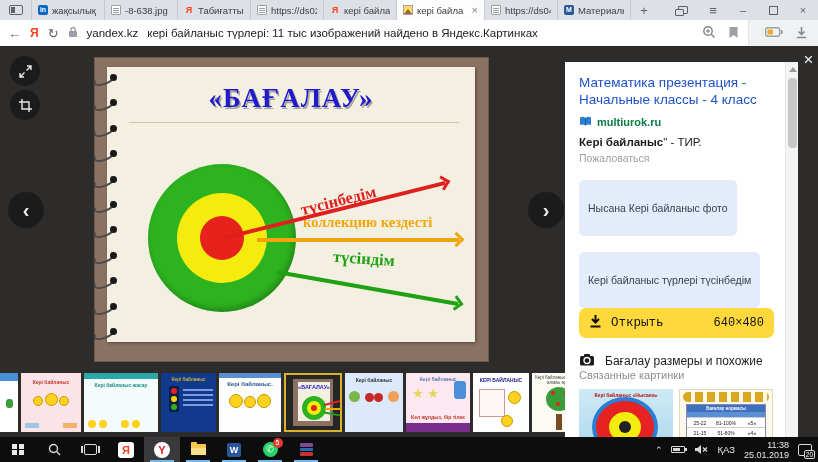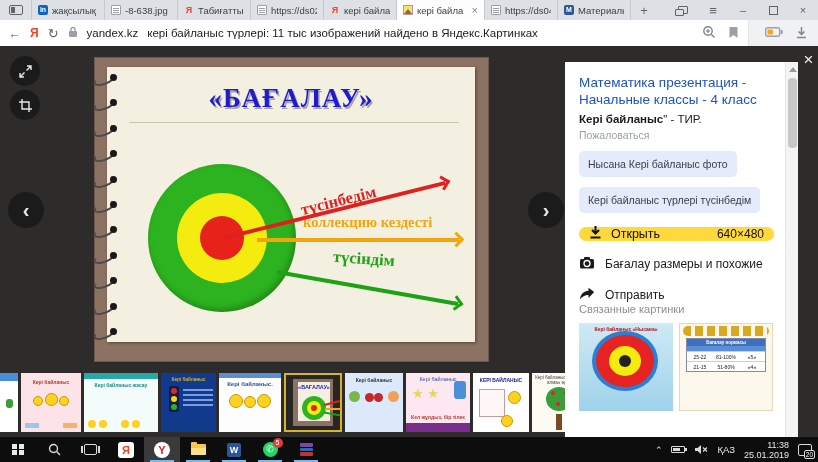--- a/index.html
+++ b/index.html
@@ -86,22 +86,22 @@
   .mini-target::after { content:''; position:absolute; left:9px; top:9px; width:6px; height:6px; border-radius:50%; background:#e6221a;}
 
   
   .panel { position:absolute; left:565px; top:16px; width:233px; height:391px; background:#fff; z-index:5; padding:12px 24px 0 14px; overflow:hidden;}
   .panel-title { color:#1d52c8; font-size:13.5px; line-height:17px; cursor:pointer;}
   .site-row { margin-top:5px; display:flex; align-items:center; gap:5px; }
   .site-name { color:#0a7d46; font-weight:bold; font-size:11px; }
   .caption { margin-top:5px; font-size:11.5px; color:#1b1b1b;}
   .caption b { font-weight:bold; }
   .report { margin-top:4px; font-size:10.5px; color:#9aa0a6; cursor:pointer;}
-  .chip { display:inline-block; margin-top:10px; background:#e4ebfa; color:#39414f; font-size:10.5px; padding:7px 9px; border-radius:5px; cursor:pointer; white-space:nowrap;}
-  .open-btn { margin-top:14px; background:#ffd93b; border-radius:7px; height:14px; display:flex; align-items:center; padding:0 10px; gap:9px; cursor:pointer;}
+  .chip { display:inline-block; margin-top:16px; background:#e4ebfa; color:#39414f; font-size:10.5px; padding:22px 9px; border-radius:5px; cursor:pointer; white-space:nowrap;}
+  .open-btn { background:#ffd93b; border-radius:7px; height:30px; display:flex; align-items:center; padding:0 10px; gap:9px; cursor:pointer;font-family:Liberation Mono, monospace;}
   .open-label { font-size:12.5px; color:#111; }
   .open-size { margin-left:auto; font-size:12px; color:#111;}
   .action-row { margin-top:15px; display:flex; align-items:center; gap:10px; font-size:12px; color:#1b1b1b; cursor:pointer;}
   .related-title { font-size:11px; color:#8a8f96; }
   .related-grid { margin-top:8px; display:grid; grid-template-columns:94px 94px; gap:6px; }
   .rel { position:relative; overflow:hidden; cursor:pointer;}
   .rel-1 { height:88px; background:linear-gradient(#cfe9f5,#9fd2ea); }
   .rel1-cap { text-align:center; font-size:5px; color:#b01010; font-weight:bold; margin-top:3px;}
   .rel1-target { position:absolute; left:17px; top:12px; width:58px; height:52px; border-radius:50%; background:#e62222; box-shadow:0 0 0 4px #2a7fd4;}
   .rel1-target::before{content:''; position:absolute; left:13px; top:11px; width:32px; height:30px; border-radius:50%; background:#f4ec0e;}
@@ -378,20 +378,29 @@
         <span class="dot" style="width:4px;height:4px;background:#e62222;margin-left:8px;"></span>
         <span class="dot" style="width:4px;height:4px;background:#e62222;margin:6px 0 0 10px;"></span>
       </span>
       <span style="position:absolute;left:24px;bottom:2px;width:6px;height:16px;background:#7a4a21;"></span>
     </div>
     <div class="thumb" style="width:40px; background:#e8f0fa;"></div>
   </div>
 
   <div class="panel">
     <div class="panel-title">Математика презентация - Начальные классы - 4 класс</div>
+    <div class="site-row">
+      <span>
+        <svg width="13" height="11" viewBox="0 0 13 11">
+            <path d="M1 1.5C3 .4 5 .6 6.5 2 8 .6 10 .4 12 1.5V9c-2-.9-4-.8-5.5.5C5 8.2 3 8.1 1 9z" fill="#2a7fd4"></path>
+            <path d="M6.5 2v7.5" stroke="#1b5ea0" stroke-width="1"></path>
+          </svg>
+      </span>
+      <span class="site-name">multiurok.ru</span>
+    </div>
     <div class="caption"><b>Кері байланыс</b><span>" - ТИР.</span></div>
     <div class="report">Пожаловаться</div>
     <div><span class="chip">Нысана Кері байланыс фото</span></div>
     <div><span class="chip">Кері байланыс түрлері түсінбедім</span></div>
 
     <div class="open-btn">
       <span>
         <svg width="13" height="14" viewBox="0 0 13 14">
             <path d="M6.5 1v7M3 5l3.5 3.5L10 5" fill="none" stroke="#111" stroke-width="2"></path>
             <line x1="1.5" y1="12.5" x2="11.5" y2="12.5" stroke="#111" stroke-width="2"></line>
@@ -403,28 +412,20 @@
 
     <div class="action-row">
       <span>
         <svg width="16" height="13" viewBox="0 0 16 13">
             <rect x="1" y="3" width="14" height="9.5" rx="1.5" fill="#1b1b1b"></rect>
             <rect x="5" y="1" width="6" height="3" rx="1" fill="#1b1b1b"></rect>
             <circle cx="8" cy="7.5" r="3" fill="none" stroke="#fff" stroke-width="1.3"></circle>
           </svg>
       </span>
       <span>Бағалау размеры и похожие</span>
-    </div>
-    <div class="action-row">
-      <span>
-        <svg width="16" height="13" viewBox="0 0 16 13">
-            <path d="M9.5 0.8v3C4 4.2 1.5 8 1 12.2c2.2-2.8 4.8-4.2 8.5-4.3v3.1L15.2 5z" fill="#1b1b1b"></path>
-          </svg>
-      </span>
-      <span>Отправить</span>
     </div>
 
     <div class="related-title">Связанные картинки</div>
     <div class="related-grid">
       <div class="rel rel-1">
         <div class="rel1-cap">Кері байланыс «Нысана»</div>
         <div class="rel1-target"></div>
 
       </div>
       <div class="rel rel-2">

